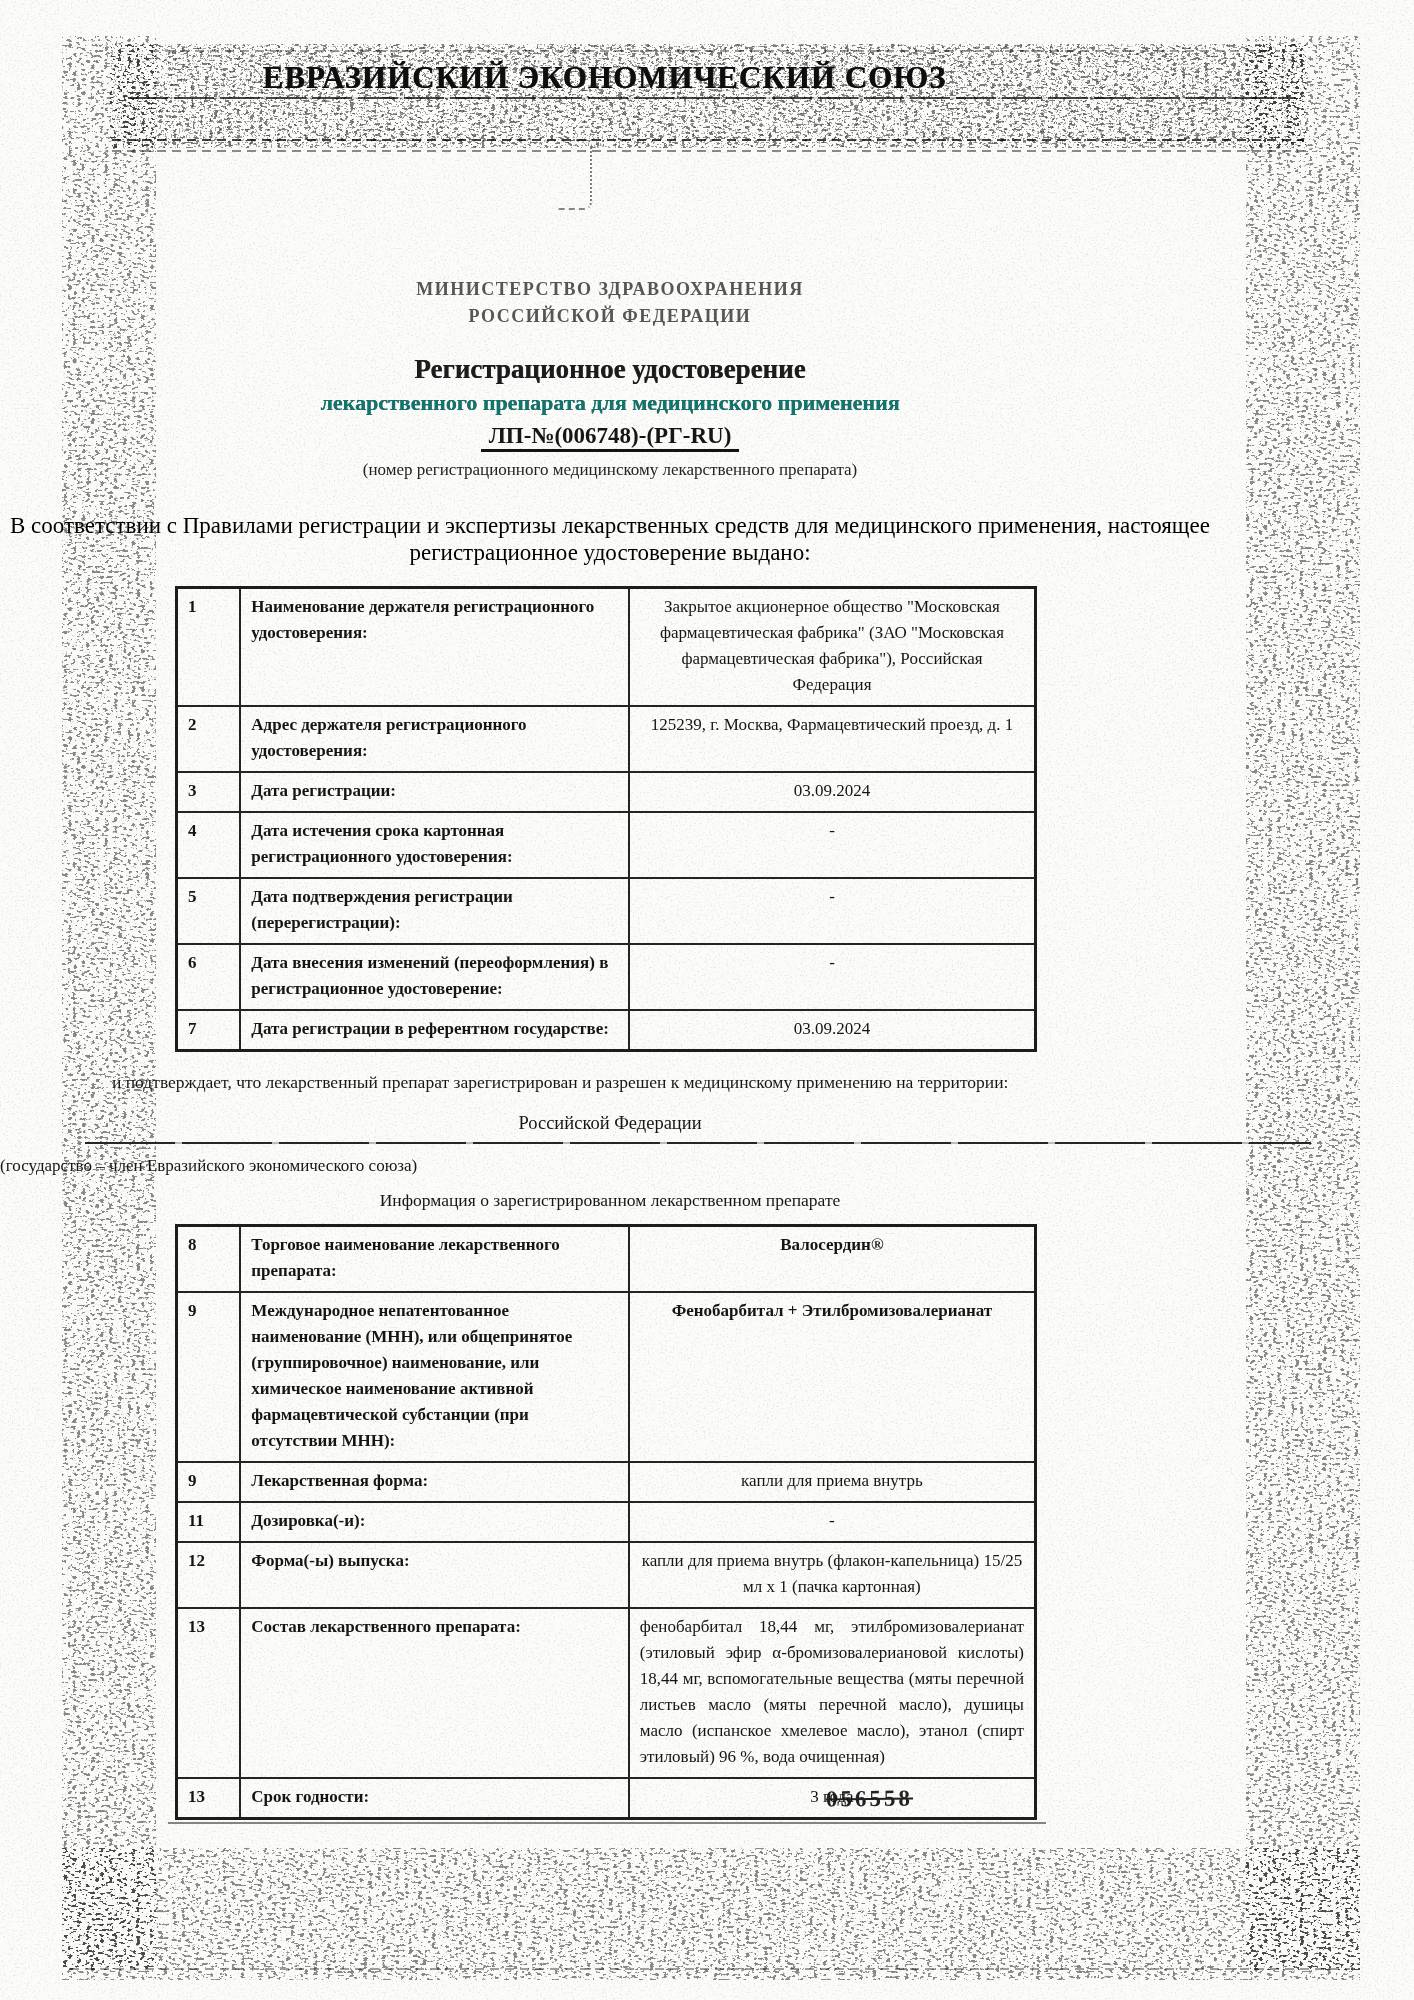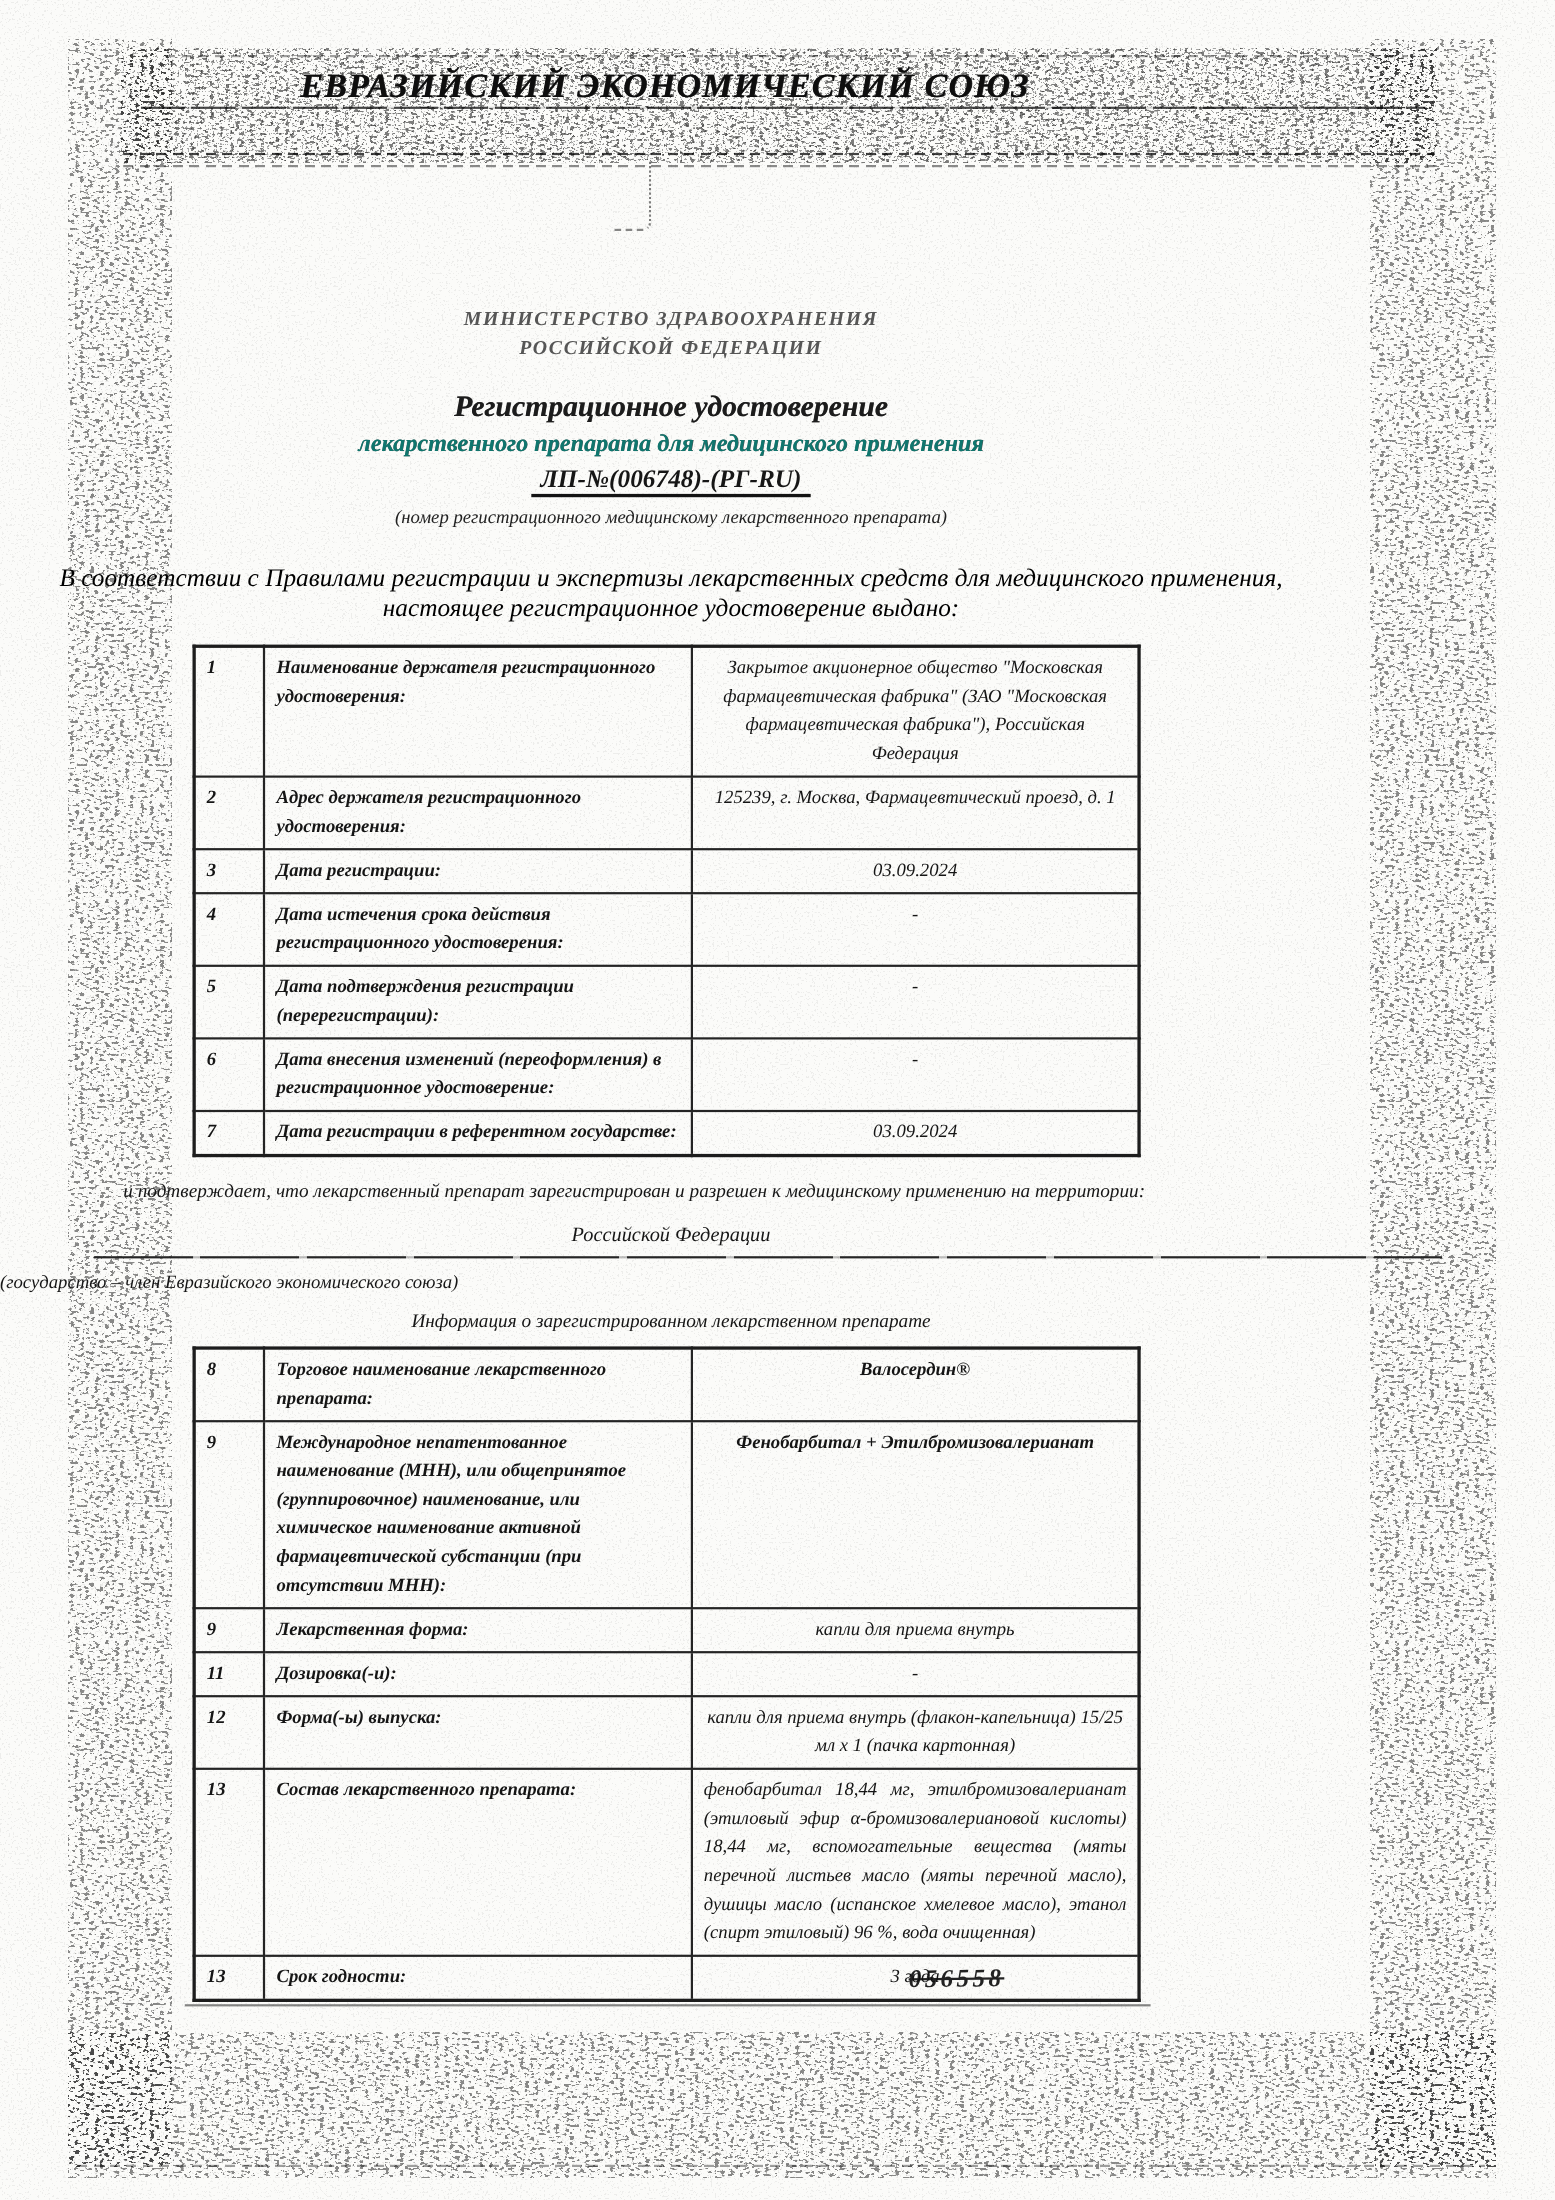--- a/index.html
+++ b/index.html
@@ -1,19 +1,19 @@
 <!DOCTYPE html>
 <html><head>
 <meta charset="utf-8">
 <style>
   html,body{margin:0;padding:0;background:#e8e8e6;}
   .page{
     position:relative;width:1414px;height:2000px;margin:0 auto;
     background:#fbfbf9;overflow:hidden;
-    font-family:"Liberation Serif","DejaVu Serif",serif;color:#161616;font-style:italic;
+    font-family:"Liberation Serif","DejaVu Serif",serif;color:#161616;
   }
   .noise{position:absolute;left:0;top:0;z-index:1;pointer-events:none;}
   .layer{position:absolute;left:0;top:0;width:100%;height:100%;z-index:2;}
 
   .hdash{position:absolute;height:2px;
     background:repeating-linear-gradient(90deg,#2e2e2e 0 9px,rgba(0,0,0,0) 9px 15px);}
   #dash-top{top:50px;left:150px;width:1130px;opacity:.45;}
   #dash-under{top:97px;left:128px;width:1168px;opacity:.85;
     background:repeating-linear-gradient(90deg,#262626 0 40px,rgba(0,0,0,.15) 40px 46px);}
   #dash-b1{top:139px;left:112px;width:1192px;opacity:.9;}
@@ -153,21 +153,21 @@
             <td class="lbl">Адрес держателя регистрационного удостоверения:</td>
             <td class="val">125239, г. Москва, Фармацевтический проезд, д. 1</td>
           </tr>
           <tr>
             <td class="num">3</td>
             <td class="lbl">Дата регистрации:</td>
             <td class="val">03.09.2024</td>
           </tr>
           <tr>
             <td class="num">4</td>
-            <td class="lbl">Дата истечения срока действия регистрационного удостоверения:</td>
+            <td class="lbl">Дата истечения срока картонная регистрационного удостоверения:</td>
             <td class="val">-</td>
           </tr>
           <tr>
             <td class="num">5</td>
             <td class="lbl">Дата подтверждения регистрации (перерегистрации):</td>
             <td class="val">-</td>
           </tr>
           <tr>
             <td class="num">6</td>
             <td class="lbl">Дата внесения изменений (переоформления) в регистрационное удостоверение:</td>

